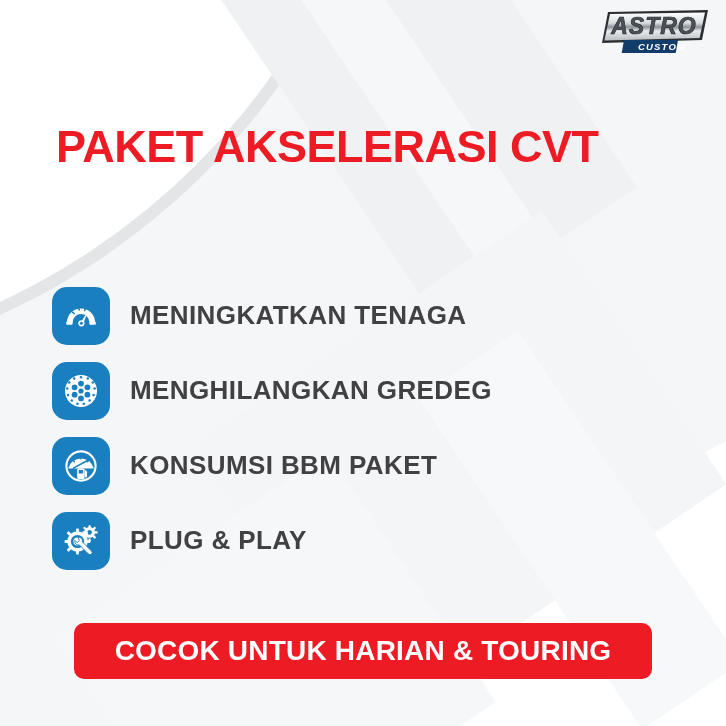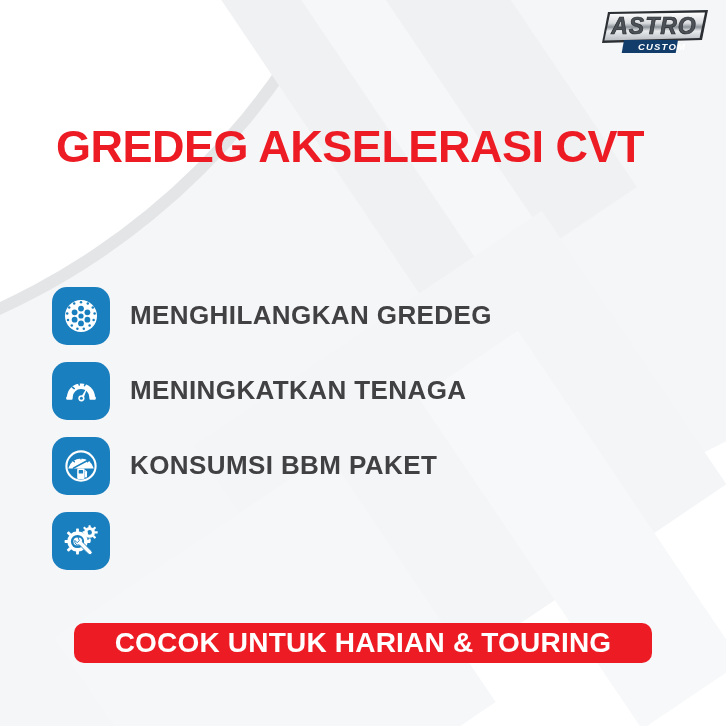--- a/index.html
+++ b/index.html
@@ -157,21 +157,21 @@
     letter-spacing: 0.4px;
     white-space: nowrap;
   }
 
   
   .banner {
     position: absolute;
     left: 74px;
     top: 623px;
     width: 578px;
-    height: 40px;
+    height: 56px;
     background: #ed1c24;
     border-radius: 10px;
     display: flex;
     align-items: center;
     justify-content: center;
   }
   .banner-text {
     color: #ffffff;
     font-size: 28px;
     font-weight: bold;
@@ -213,24 +213,43 @@
       <path d="M16 6 L116 4 L110 34 L10 37 Z" fill="#2b2f33"></path>
       <path d="M18 8 L113 6.4 L107.6 32 L12.4 34.6 Z" fill="url(#chrome)"></path>
 
       <text x="62" y="28" font-family="'Liberation Sans', sans-serif" font-size="23" font-weight="bold" font-style="italic" fill="#4c5258" stroke="#2b2f33" stroke-width="0.7" text-anchor="middle" letter-spacing="1">ASTRO</text>
 
       <rect x="38" y="34" width="54" height="13" fill="#123d6b" transform="skewX(-10)"></rect>
       <text x="70" y="44" font-family="'Liberation Sans', sans-serif" font-size="9.5" font-weight="bold" font-style="italic" fill="#ffffff" text-anchor="middle" letter-spacing="1.2">CUSTOM</text>
     </svg>
   </div>
 
-  <div class="headline">GREDEG AKSELERASI CVT</div>
+  <div class="headline">PAKET AKSELERASI CVT</div>
 
 
   <div class="features">
+
+    <div class="feature">
+      <div class="feature-icon">
+        <svg viewBox="0 0 40 40" width="40" height="40">
+          <path d="M6 26.5 A14 14 0 0 1 34 26.5 L28.4 26.5 A8.4 8.4 0 0 0 11.6 26.5 Z" fill="#ffffff"></path>
+          <rect x="5.2" y="25.4" width="6.4" height="3.4" rx="1" fill="#ffffff"></rect>
+          <rect x="28.4" y="25.4" width="6.4" height="3.4" rx="1" fill="#ffffff"></rect>
+          <g stroke="#1a7fbe" stroke-width="1.5" stroke-linecap="round">
+            <line x1="11.4" y1="16.2" x2="13.2" y2="17.6"></line>
+            <line x1="17.6" y1="11.9" x2="18.3" y2="14.1"></line>
+            <line x1="24.6" y1="12.6" x2="23.5" y2="14.6"></line>
+          </g>
+          <path d="M19.2 27.6 L27.2 14.6 L22.1 28.2 Z" fill="#ffffff"></path>
+          <circle cx="20.4" cy="27.3" r="3.1" fill="#ffffff"></circle>
+          <circle cx="20.4" cy="27.3" r="1.5" fill="#1a7fbe"></circle>
+        </svg>
+      </div>
+      <div class="feature-label">MENINGKATKAN TENAGA</div>
+    </div>
 
     <div class="feature">
       <div class="feature-icon">
         <svg viewBox="0 0 40 40" width="40" height="40">
           <circle cx="20" cy="20" r="16" fill="#ffffff"></circle>
           <g fill="#1a7fbe">
             <circle cx="20" cy="20" r="2.6"></circle>
             <circle cx="20" cy="12.6" r="2.9"></circle>
             <circle cx="26.4" cy="16.3" r="2.9"></circle>
             <circle cx="26.4" cy="23.7" r="2.9"></circle>
@@ -254,39 +273,20 @@
             <circle cx="13.2" cy="7.6" r="1.25"></circle>
           </g>
         </svg>
       </div>
       <div class="feature-label">MENGHILANGKAN GREDEG</div>
     </div>
 
     <div class="feature">
       <div class="feature-icon">
         <svg viewBox="0 0 40 40" width="40" height="40">
-          <path d="M6 26.5 A14 14 0 0 1 34 26.5 L28.4 26.5 A8.4 8.4 0 0 0 11.6 26.5 Z" fill="#ffffff"></path>
-          <rect x="5.2" y="25.4" width="6.4" height="3.4" rx="1" fill="#ffffff"></rect>
-          <rect x="28.4" y="25.4" width="6.4" height="3.4" rx="1" fill="#ffffff"></rect>
-          <g stroke="#1a7fbe" stroke-width="1.5" stroke-linecap="round">
-            <line x1="11.4" y1="16.2" x2="13.2" y2="17.6"></line>
-            <line x1="17.6" y1="11.9" x2="18.3" y2="14.1"></line>
-            <line x1="24.6" y1="12.6" x2="23.5" y2="14.6"></line>
-          </g>
-          <path d="M19.2 27.6 L27.2 14.6 L22.1 28.2 Z" fill="#ffffff"></path>
-          <circle cx="20.4" cy="27.3" r="3.1" fill="#ffffff"></circle>
-          <circle cx="20.4" cy="27.3" r="1.5" fill="#1a7fbe"></circle>
-        </svg>
-      </div>
-      <div class="feature-label">MENINGKATKAN TENAGA</div>
-    </div>
-
-    <div class="feature">
-      <div class="feature-icon">
-        <svg viewBox="0 0 40 40" width="40" height="40">
           <circle cx="20" cy="20" r="14.6" fill="none" stroke="#ffffff" stroke-width="2.1"></circle>
           <path d="M7.2 22.4 A13.2 13.2 0 0 1 32.8 22.4 Z" fill="#ffffff"></path>
           <g stroke="#1a7fbe" stroke-width="1.3" stroke-linecap="round">
             <line x1="12" y1="14.5" x2="13.4" y2="15.8"></line>
             <line x1="19.9" y1="10.9" x2="19.9" y2="12.9"></line>
             <line x1="27.8" y1="14.5" x2="26.4" y2="15.8"></line>
           </g>
           <line x1="12.4" y1="22.1" x2="27" y2="14.2" stroke="#1a7fbe" stroke-width="1.6" stroke-linecap="round"></line>
           <g fill="#ffffff">
             <rect x="16.2" y="22.6" width="7.4" height="10.4" rx="1.2"></rect>
@@ -330,20 +330,21 @@
               <rect x="23.6" y="10.6" width="2.8" height="4" rx="0.6" transform="rotate(45 25 12.6)"></rect>
               <rect x="6.6" y="26.4" width="2.8" height="4" rx="0.6" transform="rotate(45 8 28.4)"></rect>
             </g>
           </g>
           <circle cx="16.5" cy="20.5" r="6.6" fill="#1a7fbe"></circle>
           <circle cx="16.5" cy="20.5" r="4.1" fill="#ffffff"></circle>
 
           <path d="M16.9 16.4 a3.6 3.6 0 0 1 4.5 4.5 l9.1 9.1 a2.1 2.1 0 0 1 -3 3 l-9.1 -9.1 a3.6 3.6 0 0 1 -4.5 -4.5 l2.3 2.3 l2.2 -2.2 Z" fill="#ffffff" stroke="#1a7fbe" stroke-width="0.9"></path>
         </svg>
       </div>
+      <div class="feature-label">PLUG &amp; PLAY</div>
     </div>
 
   </div>
 
   <div class="banner">
     <span class="banner-text">COCOK UNTUK HARIAN &amp; TOURING</span>
   </div>
 
 </div>
 

